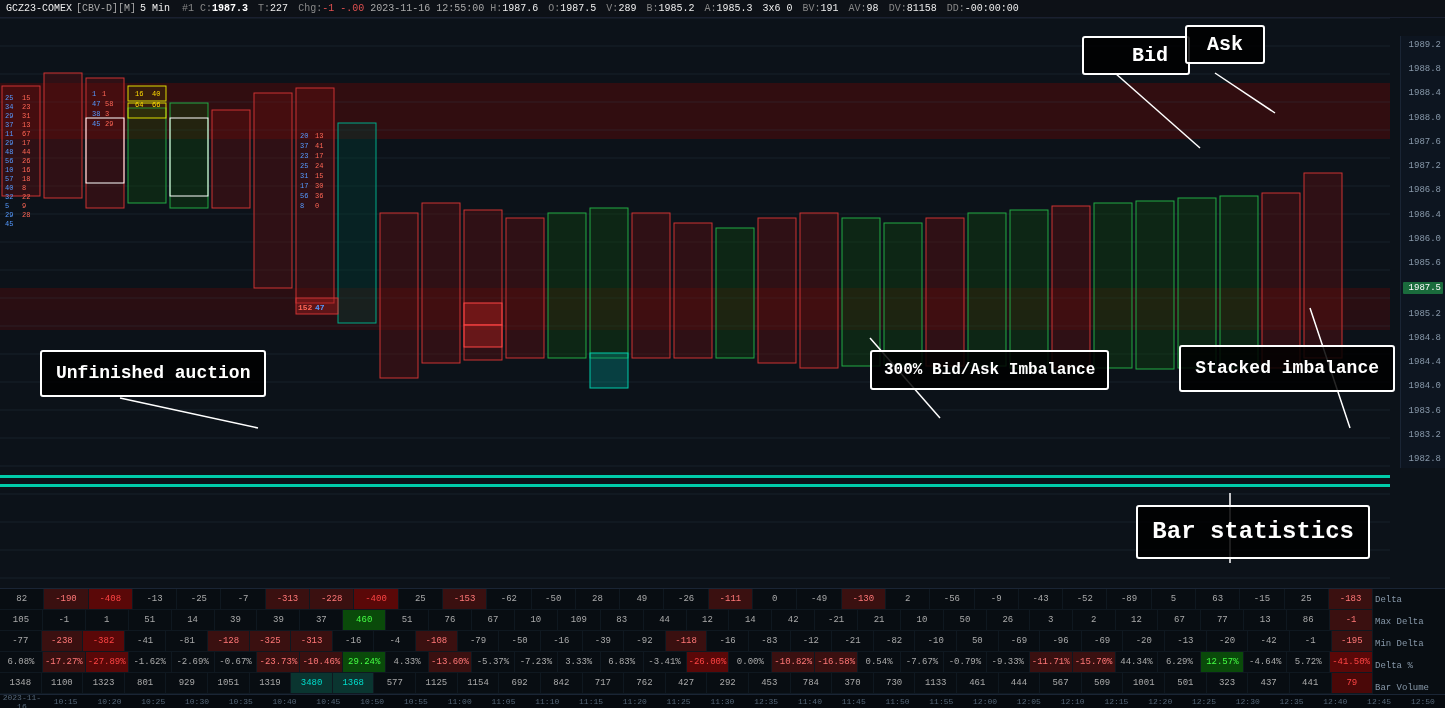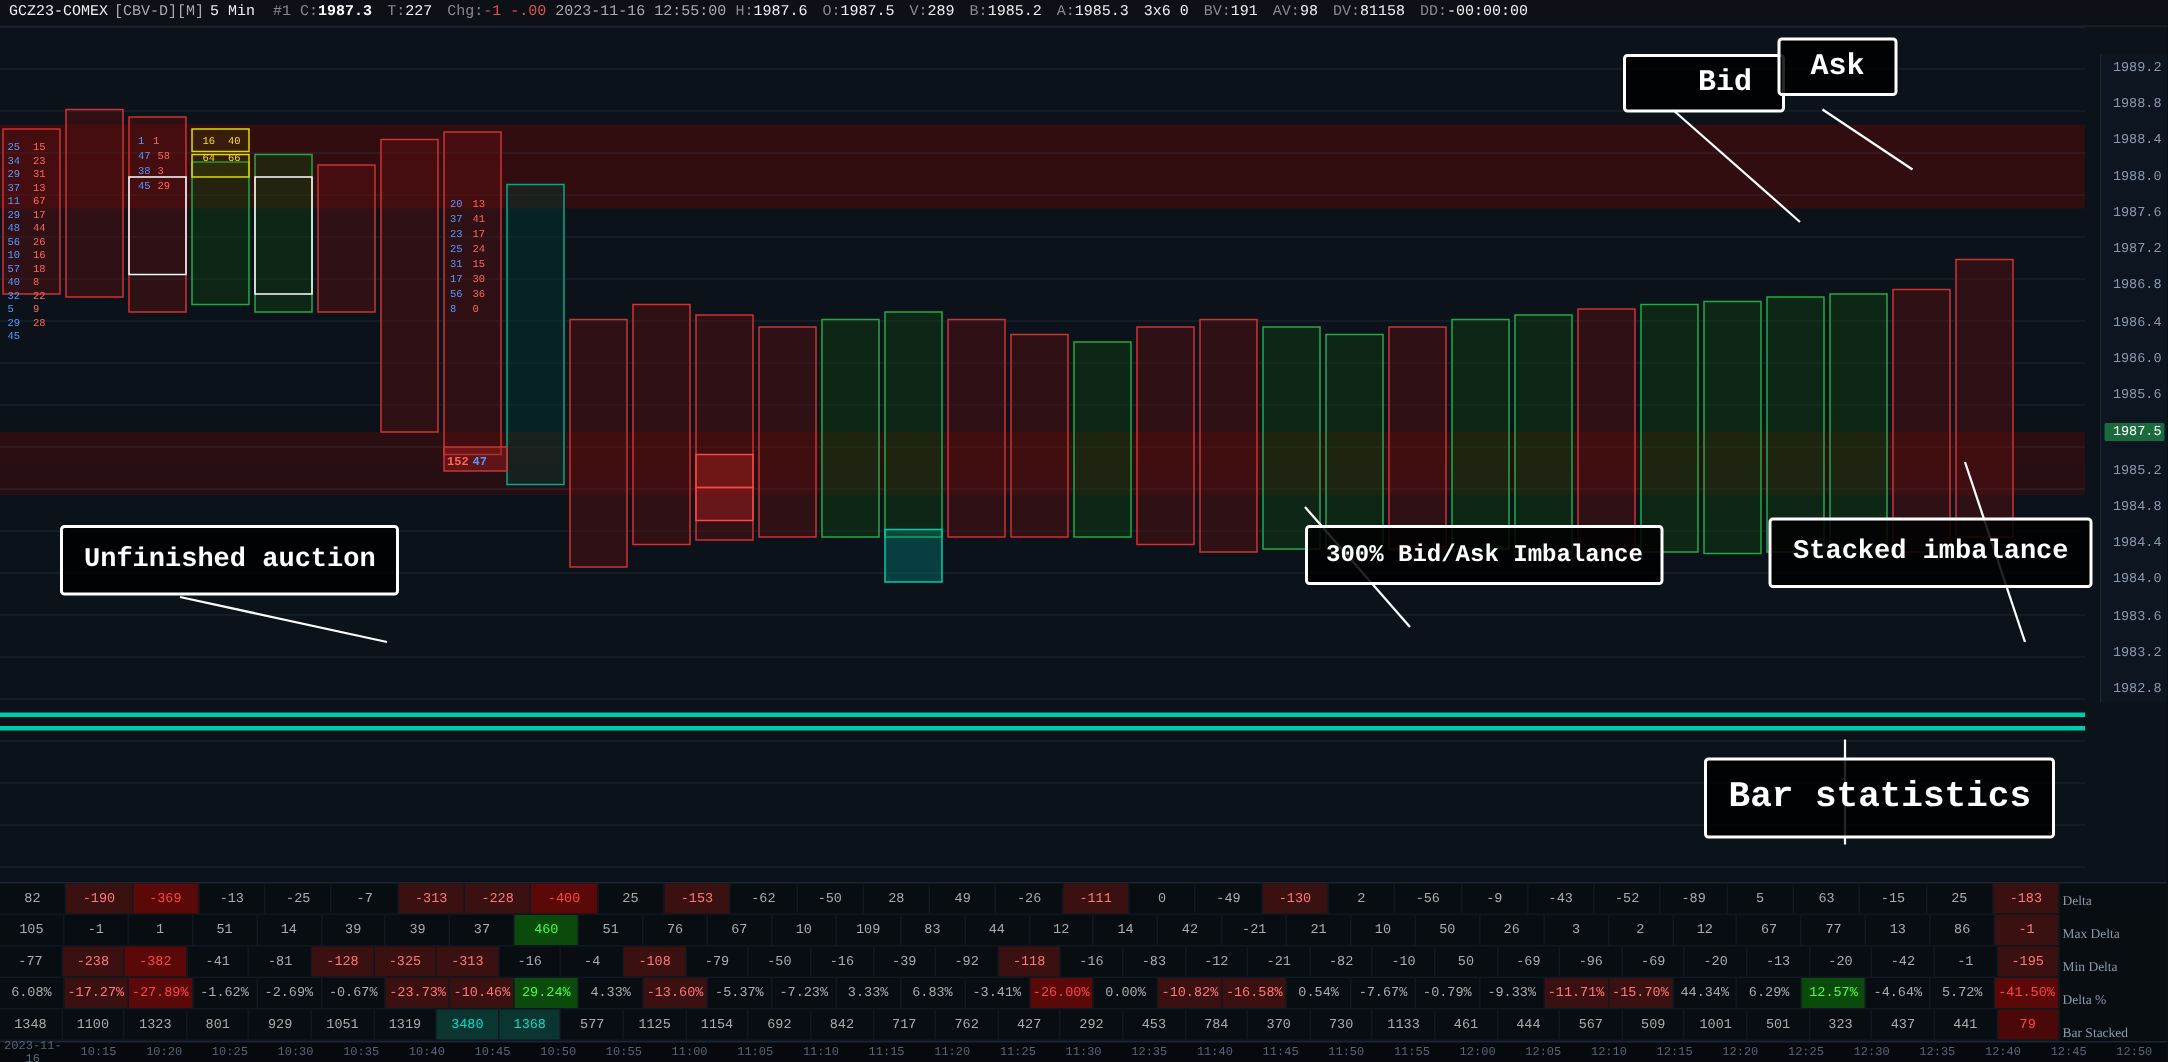--- a/index.html
+++ b/index.html
@@ -159,21 +159,20 @@
       flex-direction: column;
     }
     .rl {
       height: 22px;
       display: flex;
       align-items: center;
       font-size: 9px;
       color: #8899aa;
       padding-right: 4px;
       white-space: nowrap;
-      font-family: Liberation Serif, serif;
     }
   </style>
 </head>
 <body>
 
 <div id="header">
   <span class="val">GCZ23-COMEX</span>
   <span style="color:#aaa;margin-right:4px;">[CBV-D][M]</span>
   <span class="val">5 Min</span>
   <span style="margin-left:8px;">#1 C:</span>
@@ -427,29 +426,29 @@
   <span>Ask</span>
 </div>
 
 <div id="stats-area">
 
   <div class="row-labels" style="top:0; right:0; width:70px;">
     <div class="rl">Delta</div>
     <div class="rl">Max Delta</div>
     <div class="rl">Min Delta</div>
     <div class="rl">Delta %</div>
-    <div class="rl">Bar Stacked</div>
+    <div class="rl">Bar Volume</div>
     <div class="rl" style="height:14px;"></div>
   </div>
 
   <div id="stats-rows" style="position:absolute;top:0;left:0;right:72px;bottom:14px;display:flex;flex-direction:column;">
   <div class="stats-row" style="display: flex; align-items: center; height: 22px; border-bottom: 1px solid rgb(15, 24, 32); flex: 1 1 0%;">
         <div style="flex: 1 1 0%; height: 100%; display: flex; align-items: center; justify-content: center; font-size: 9px; border-right: 1px solid rgb(15, 24, 32); min-width: 0px; overflow: hidden; font-family: &quot;Courier New&quot;, monospace; color: rgb(170, 170, 170);">82</div>
         <div style="flex: 1 1 0%; height: 100%; display: flex; align-items: center; justify-content: center; font-size: 9px; border-right: 1px solid rgb(15, 24, 32); min-width: 0px; overflow: hidden; font-family: &quot;Courier New&quot;, monospace; background: rgb(58, 16, 16); color: rgb(255, 119, 119);">-190</div>
-        <div style="flex: 1 1 0%; height: 100%; display: flex; align-items: center; justify-content: center; font-size: 9px; border-right: 1px solid rgb(15, 24, 32); min-width: 0px; overflow: hidden; font-family: &quot;Courier New&quot;, monospace; background: rgb(90, 8, 8); color: rgb(255, 68, 68);">-369</div>
+        <div style="flex: 1 1 0%; height: 100%; display: flex; align-items: center; justify-content: center; font-size: 9px; border-right: 1px solid rgb(15, 24, 32); min-width: 0px; overflow: hidden; font-family: &quot;Courier New&quot;, monospace; background: rgb(90, 8, 8); color: rgb(255, 68, 68);">-408</div>
         <div style="flex: 1 1 0%; height: 100%; display: flex; align-items: center; justify-content: center; font-size: 9px; border-right: 1px solid rgb(15, 24, 32); min-width: 0px; overflow: hidden; font-family: &quot;Courier New&quot;, monospace; color: rgb(170, 170, 170);">-13</div>
         <div style="flex: 1 1 0%; height: 100%; display: flex; align-items: center; justify-content: center; font-size: 9px; border-right: 1px solid rgb(15, 24, 32); min-width: 0px; overflow: hidden; font-family: &quot;Courier New&quot;, monospace; color: rgb(170, 170, 170);">-25</div>
         <div style="flex: 1 1 0%; height: 100%; display: flex; align-items: center; justify-content: center; font-size: 9px; border-right: 1px solid rgb(15, 24, 32); min-width: 0px; overflow: hidden; font-family: &quot;Courier New&quot;, monospace; color: rgb(170, 170, 170);">-7</div>
         <div style="flex: 1 1 0%; height: 100%; display: flex; align-items: center; justify-content: center; font-size: 9px; border-right: 1px solid rgb(15, 24, 32); min-width: 0px; overflow: hidden; font-family: &quot;Courier New&quot;, monospace; background: rgb(58, 16, 16); color: rgb(255, 119, 119);">-313</div>
         <div style="flex: 1 1 0%; height: 100%; display: flex; align-items: center; justify-content: center; font-size: 9px; border-right: 1px solid rgb(15, 24, 32); min-width: 0px; overflow: hidden; font-family: &quot;Courier New&quot;, monospace; background: rgb(58, 16, 16); color: rgb(255, 119, 119);">-228</div>
         <div style="flex: 1 1 0%; height: 100%; display: flex; align-items: center; justify-content: center; font-size: 9px; border-right: 1px solid rgb(15, 24, 32); min-width: 0px; overflow: hidden; font-family: &quot;Courier New&quot;, monospace; background: rgb(90, 8, 8); color: rgb(255, 68, 68);">-400</div>
         <div style="flex: 1 1 0%; height: 100%; display: flex; align-items: center; justify-content: center; font-size: 9px; border-right: 1px solid rgb(15, 24, 32); min-width: 0px; overflow: hidden; font-family: &quot;Courier New&quot;, monospace; color: rgb(170, 170, 170);">25</div>
         <div style="flex: 1 1 0%; height: 100%; display: flex; align-items: center; justify-content: center; font-size: 9px; border-right: 1px solid rgb(15, 24, 32); min-width: 0px; overflow: hidden; font-family: &quot;Courier New&quot;, monospace; background: rgb(58, 16, 16); color: rgb(255, 119, 119);">-153</div>
         <div style="flex: 1 1 0%; height: 100%; display: flex; align-items: center; justify-content: center; font-size: 9px; border-right: 1px solid rgb(15, 24, 32); min-width: 0px; overflow: hidden; font-family: &quot;Courier New&quot;, monospace; color: rgb(170, 170, 170);">-62</div>
         <div style="flex: 1 1 0%; height: 100%; display: flex; align-items: center; justify-content: center; font-size: 9px; border-right: 1px solid rgb(15, 24, 32); min-width: 0px; overflow: hidden; font-family: &quot;Courier New&quot;, monospace; color: rgb(170, 170, 170);">-50</div>

